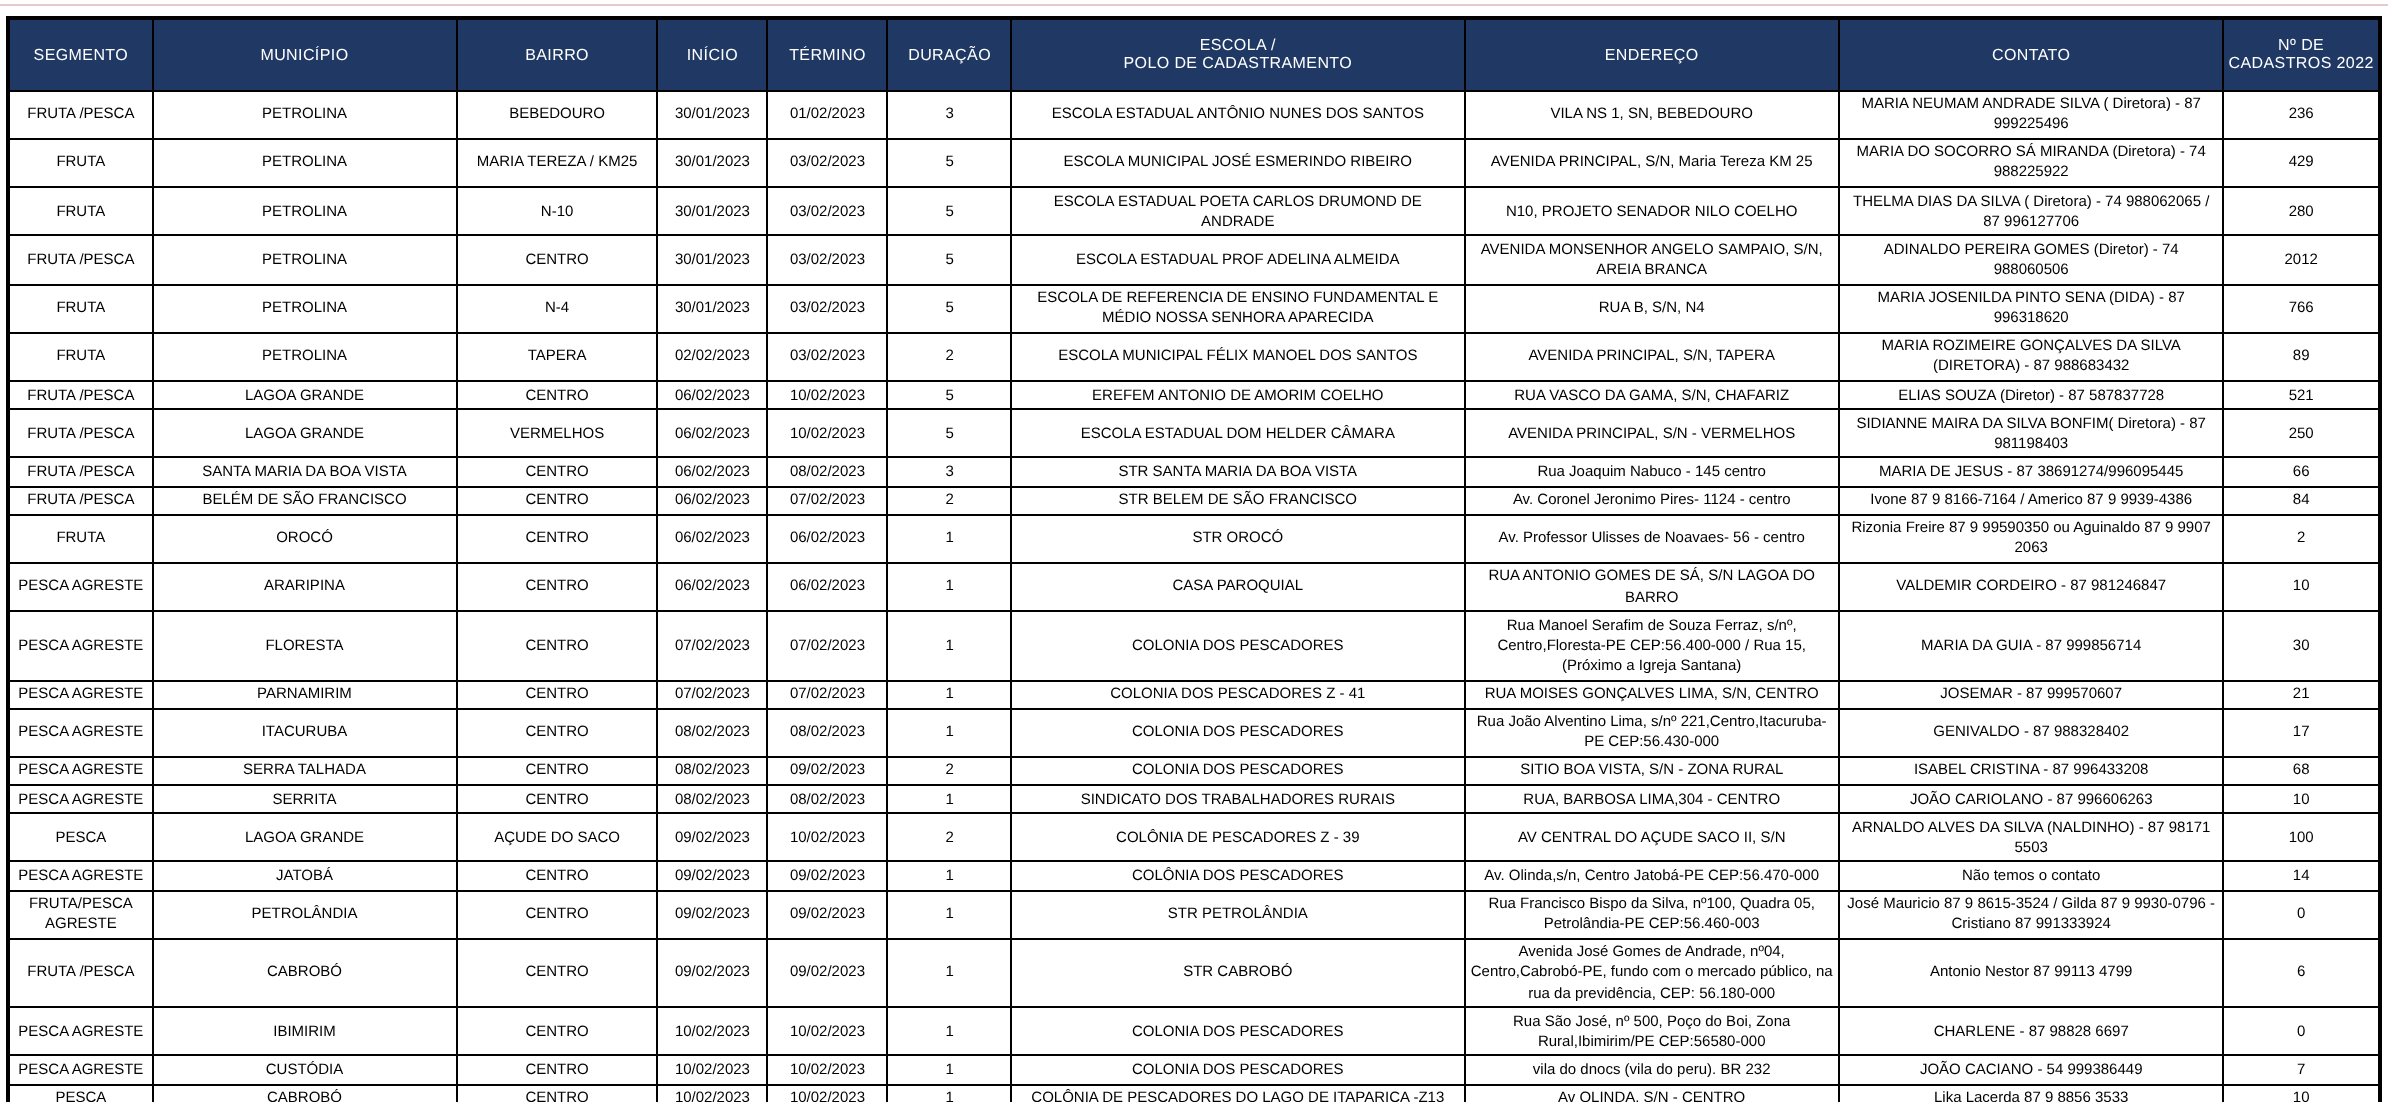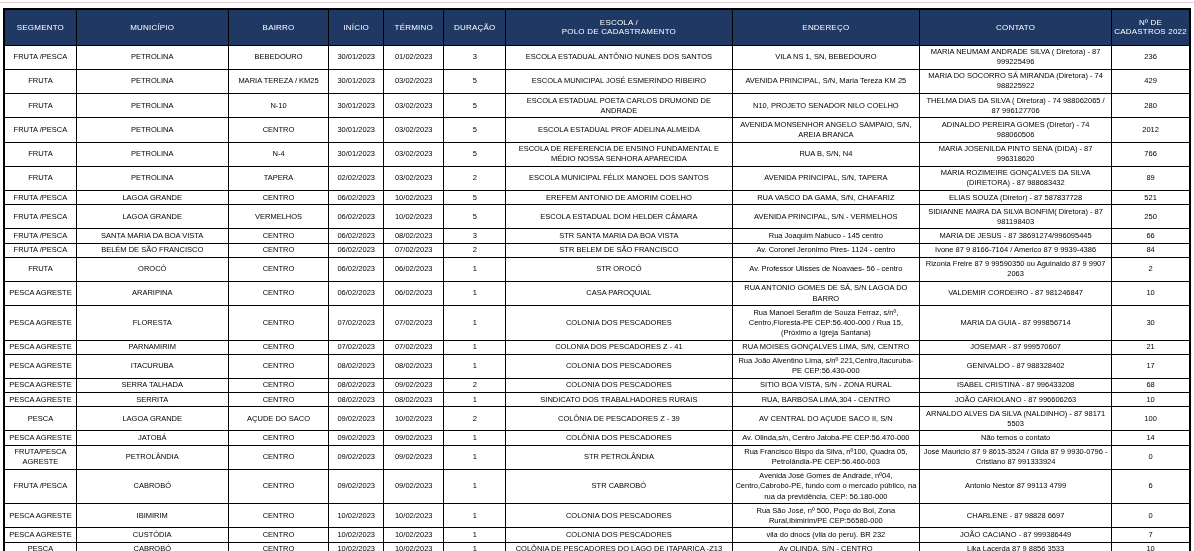--- a/index.html
+++ b/index.html
@@ -351,21 +351,21 @@
         </tr>
         <tr>
           <td>PESCA AGRESTE</td>
           <td>CUSTÓDIA</td>
           <td>CENTRO</td>
           <td>10/02/2023</td>
           <td>10/02/2023</td>
           <td>1</td>
           <td>COLONIA DOS PESCADORES</td>
           <td>vila do dnocs (vila do peru). BR 232</td>
-          <td>JOÃO CACIANO - 87 999386449</td>
+          <td>JOÃO CACIANO - 54 999386449</td>
           <td>7</td>
         </tr>
         <tr>
           <td>PESCA</td>
           <td>CABROBÓ</td>
           <td>CENTRO</td>
           <td>10/02/2023</td>
           <td>10/02/2023</td>
           <td>1</td>
           <td>COLÔNIA DE PESCADORES DO LAGO DE ITAPARICA -Z13</td>

